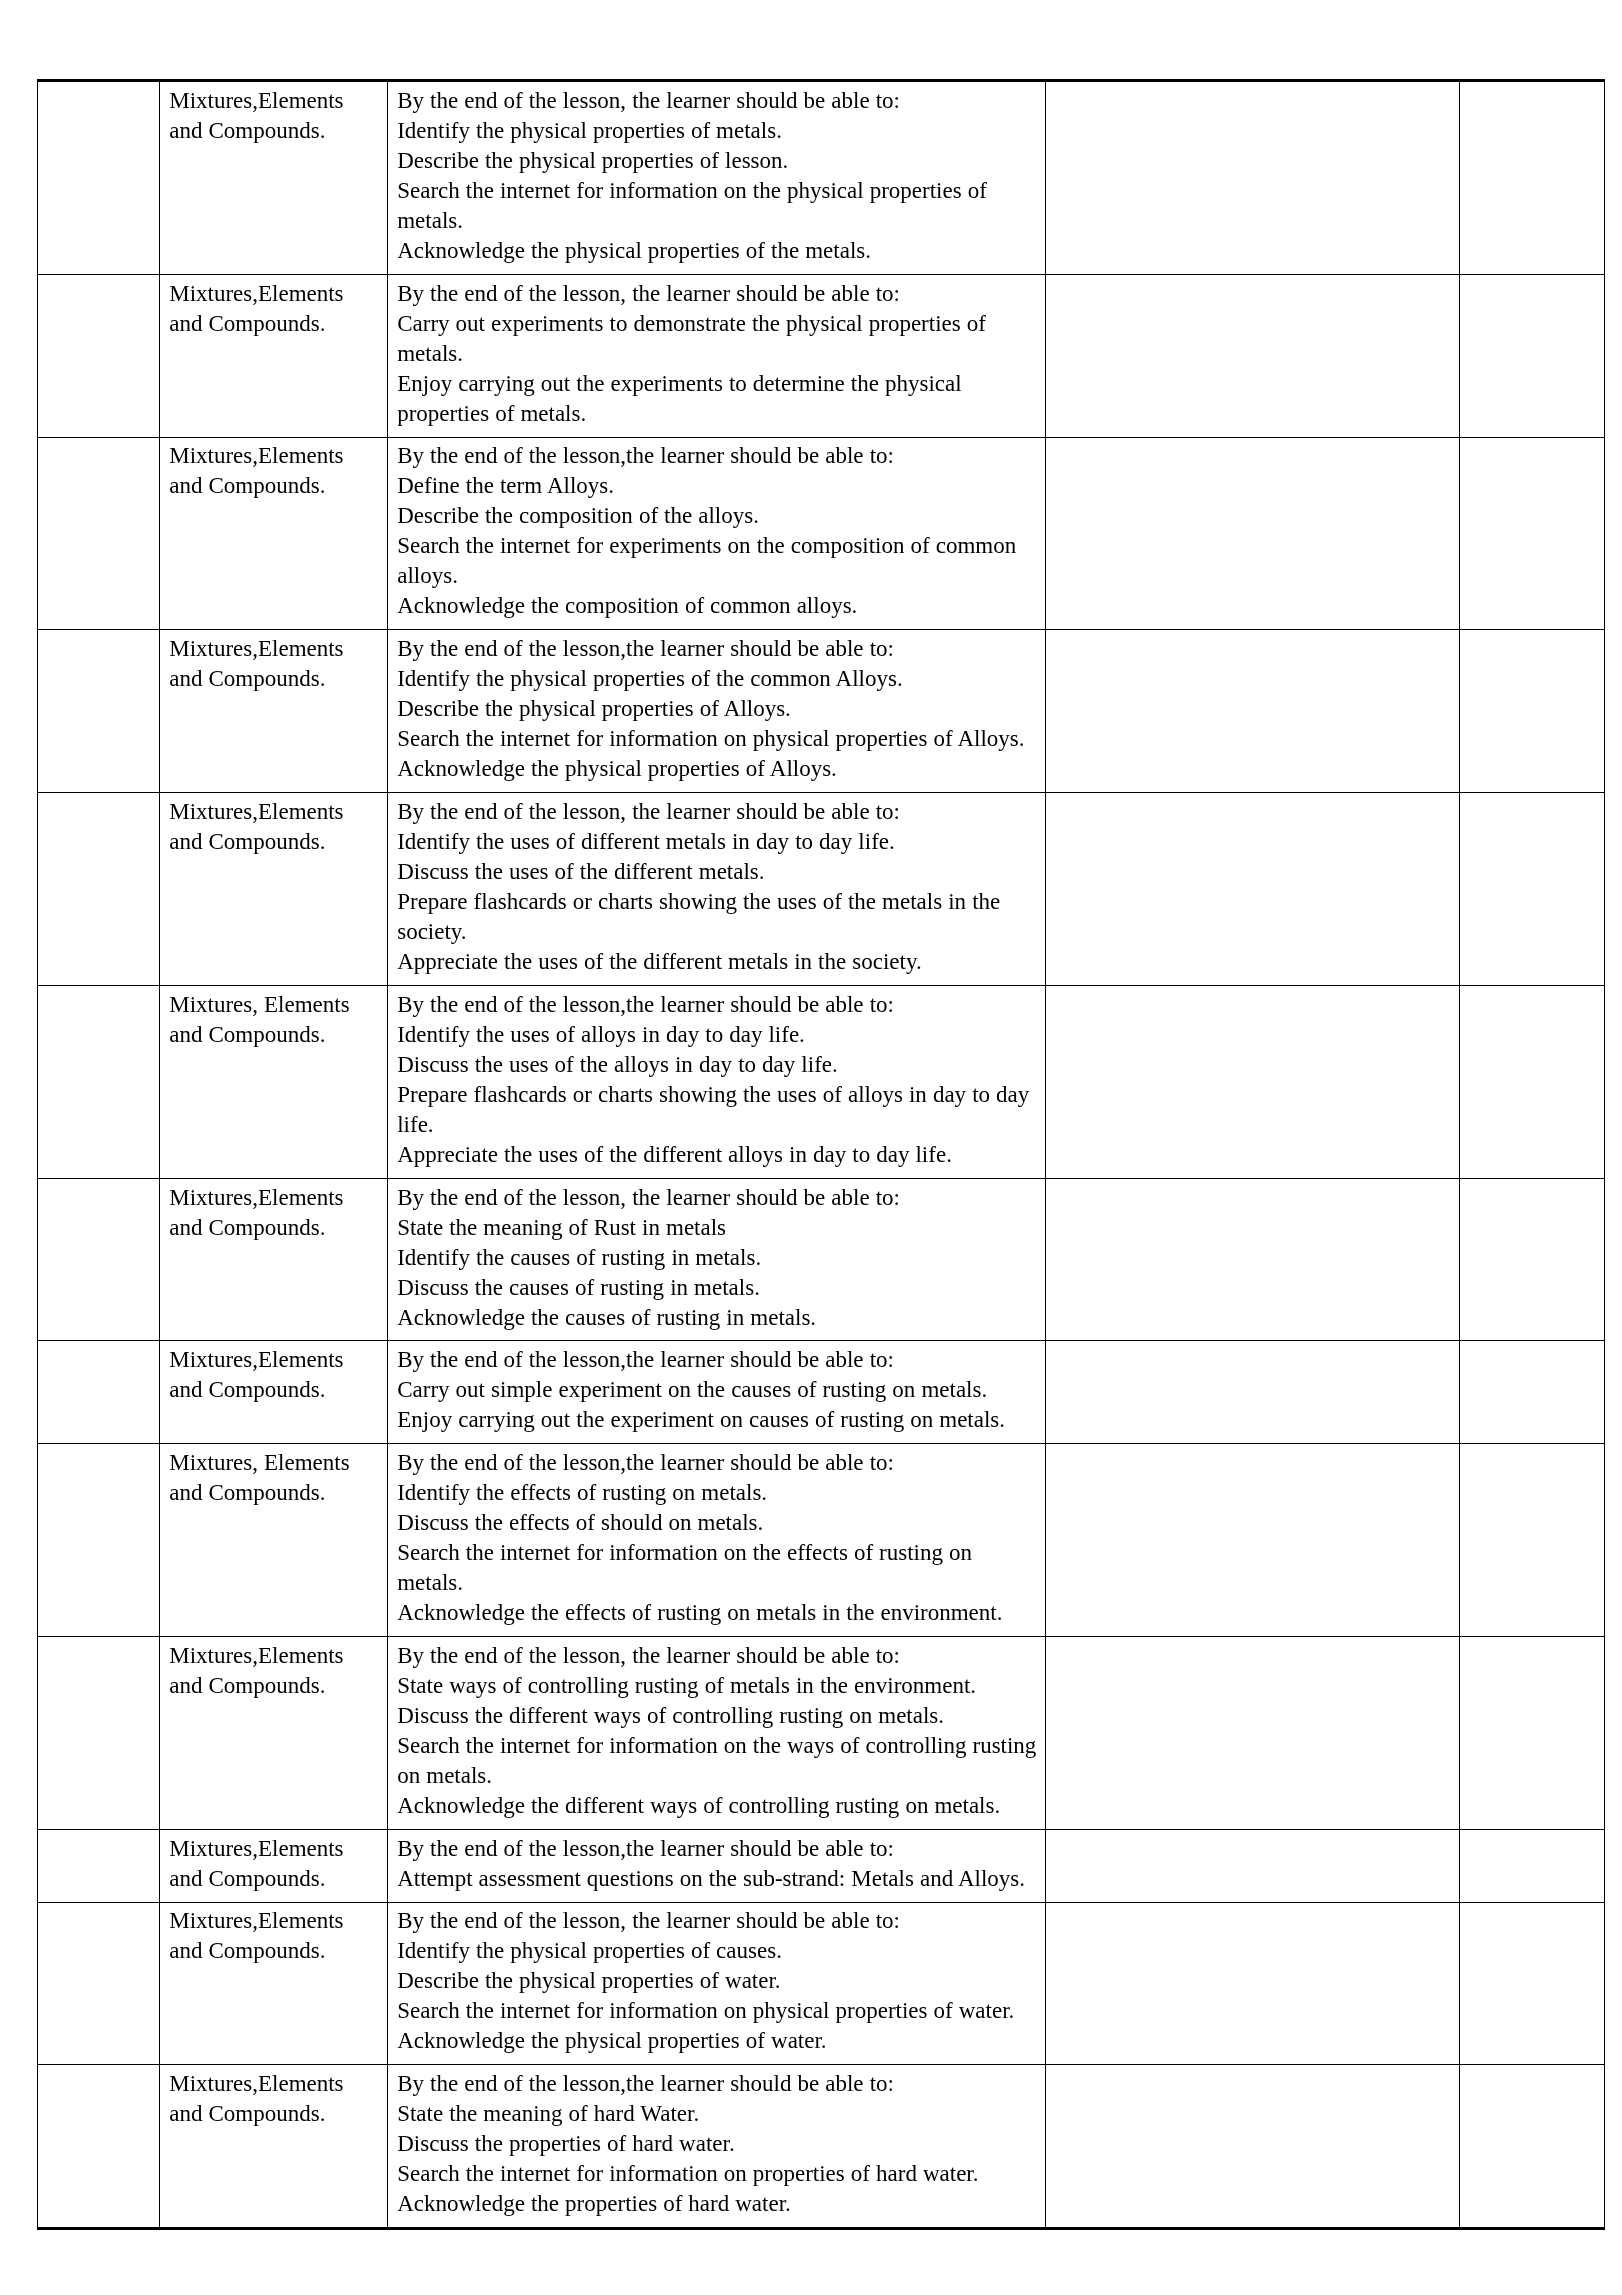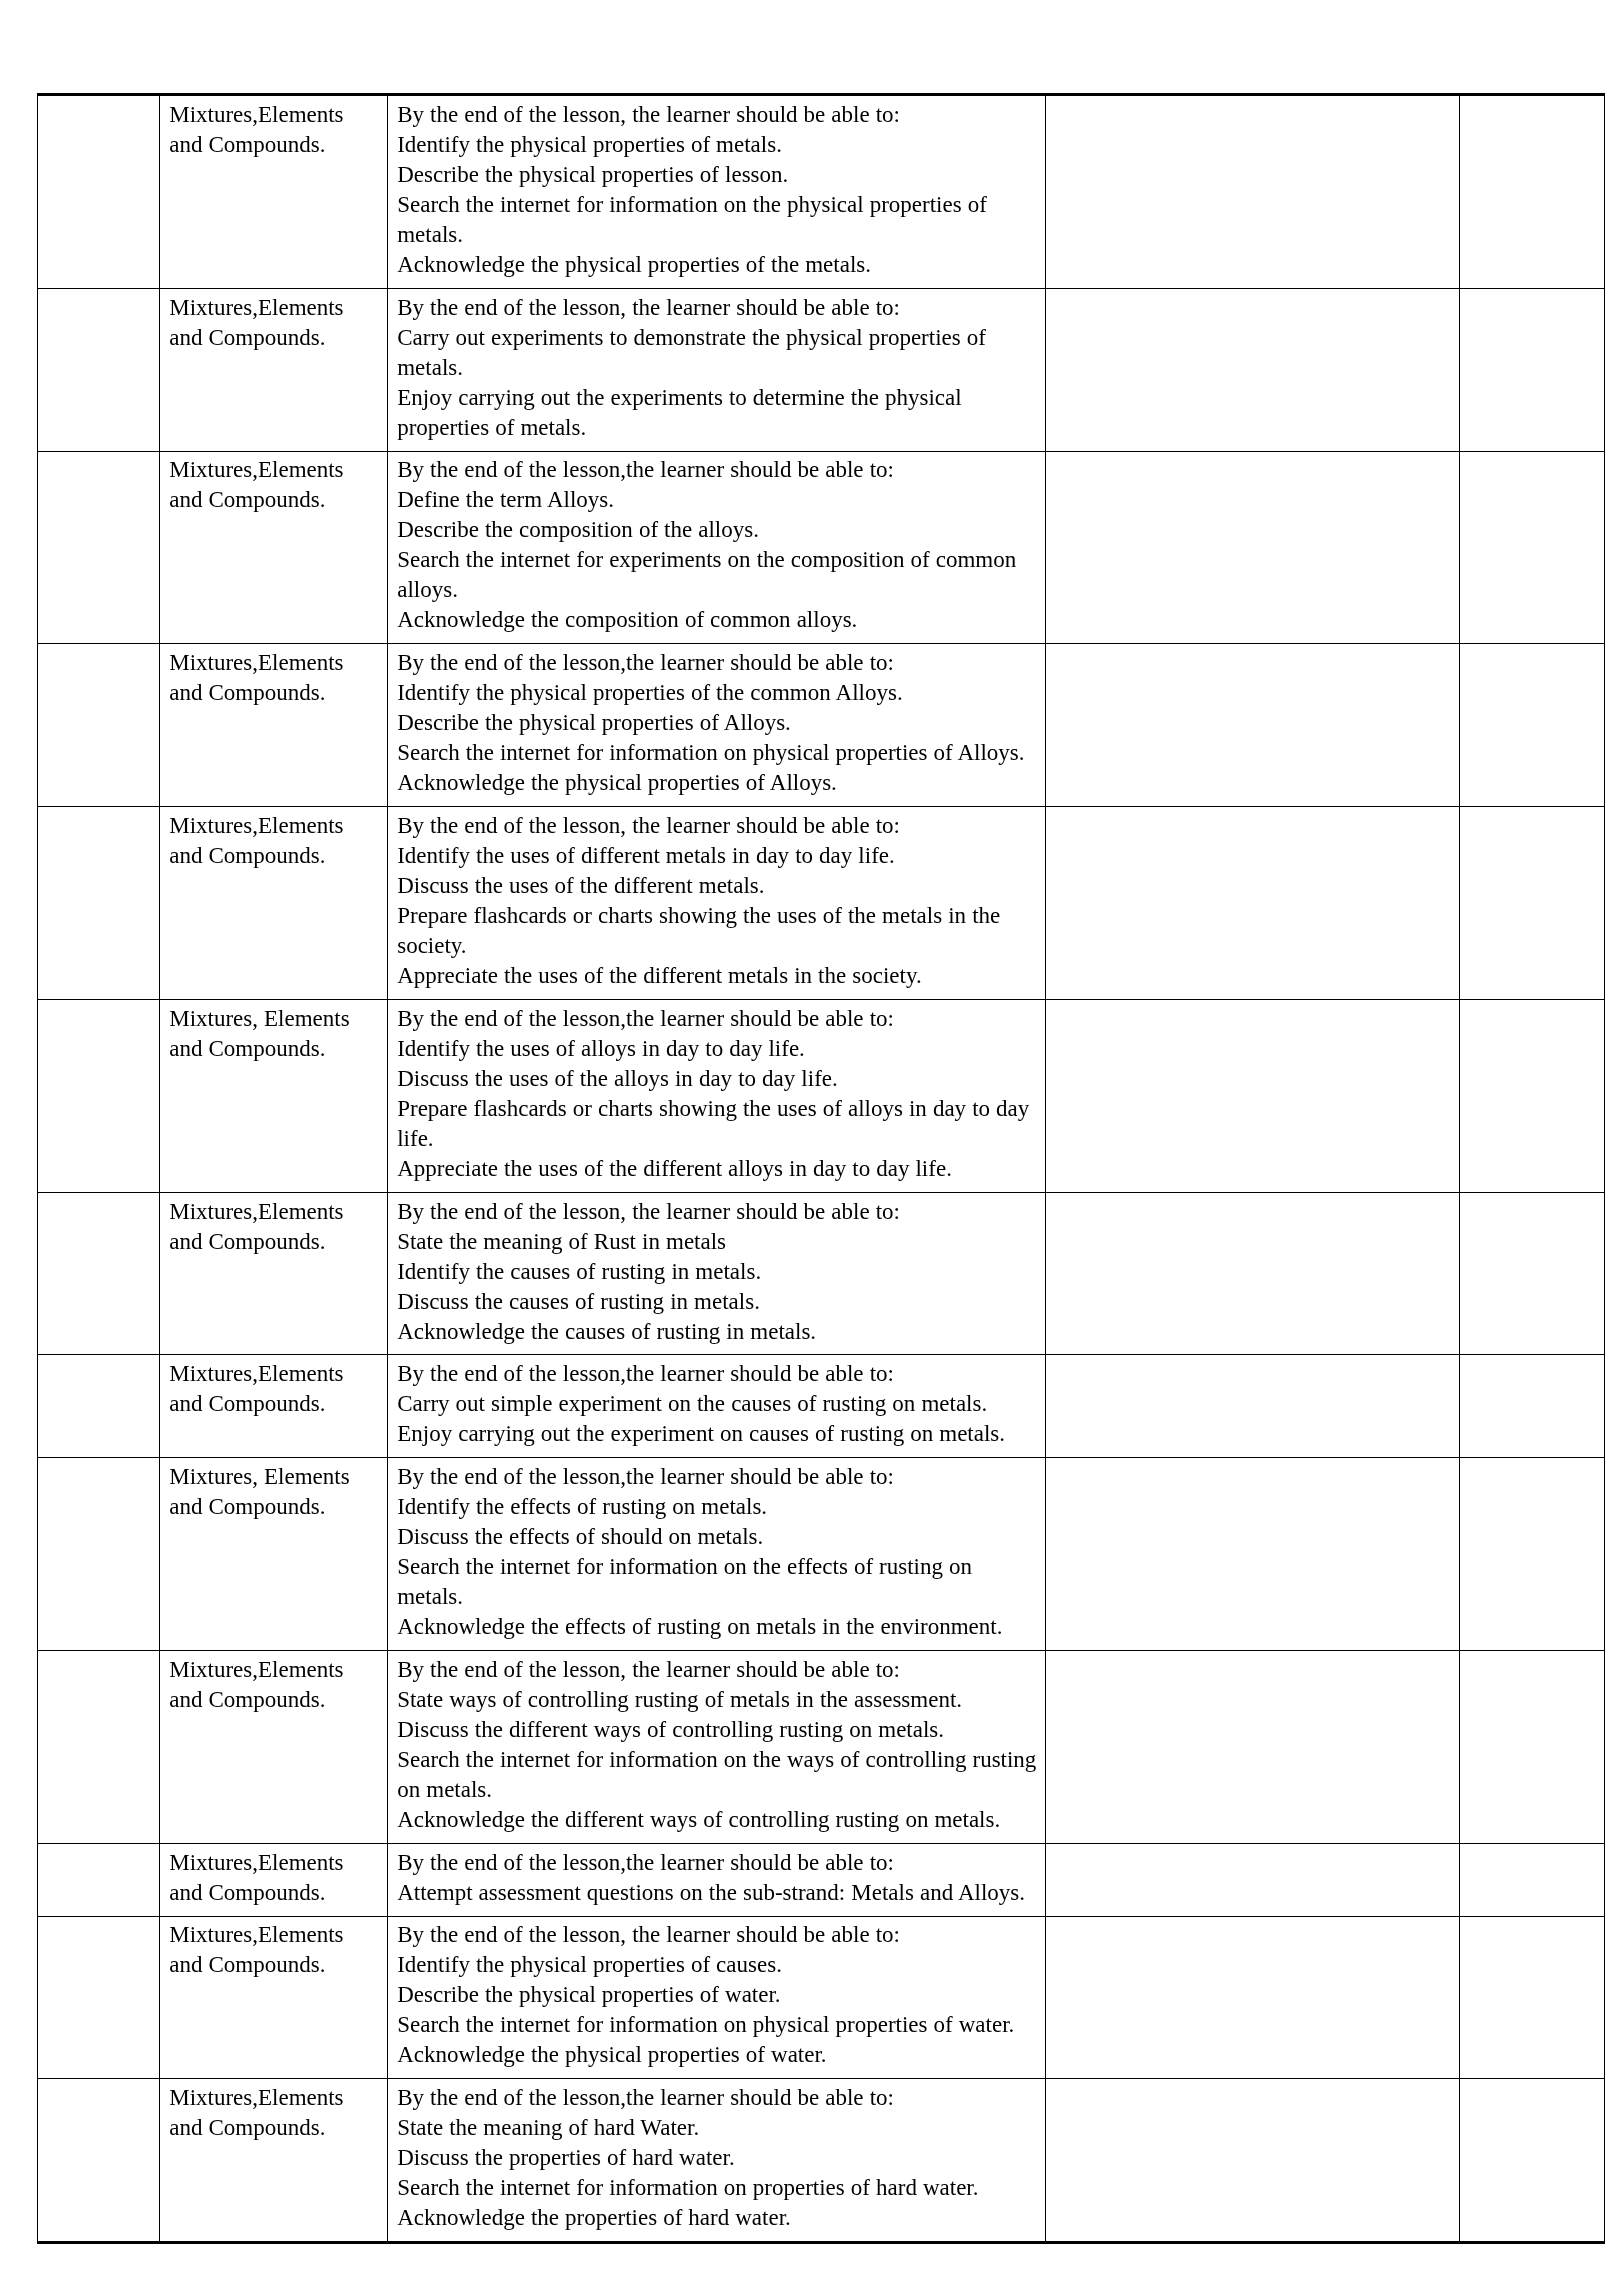--- a/index.html
+++ b/index.html
@@ -20,21 +20,21 @@
     position: relative;
     width: 1623px;
     height: 2295px;
     background: #ffffff;
     box-sizing: border-box;
   }
 
   #sheet {
     position: absolute;
     left: 37px;
-    top: 93px;
+    top: 79px;
     width: 1567px;
   }
 
   table.plan {
     border-collapse: collapse;
     table-layout: fixed;
     width: 1567px;
     border-top: 3.3px solid #000000;
     border-bottom: 3.3px solid #000000;
   }
@@ -215,21 +215,21 @@
             <td class="col-blank"></td>
             <td class="col-blank"></td>
           </tr>
           <tr>
             <td class="col-blank"></td>
             <td class="col-topic">
               <span class="topic-text">Mixtures,Elements and Compounds.</span>
             </td>
             <td class="col-outcomes">
               <span class="line">By the end of the lesson, the learner should be able to:</span>
-              <span class="line">State ways of controlling rusting of metals in the assessment.</span>
+              <span class="line">State ways of controlling rusting of metals in the environment.</span>
               <span class="line">Discuss the different ways of controlling rusting on metals.</span>
               <span class="line">Search the internet for information on the ways of controlling rusting on metals.</span>
               <span class="line">Acknowledge the different ways of controlling rusting on metals.</span>
             </td>
             <td class="col-blank"></td>
             <td class="col-blank"></td>
           </tr>
           <tr>
             <td class="col-blank"></td>
             <td class="col-topic">

